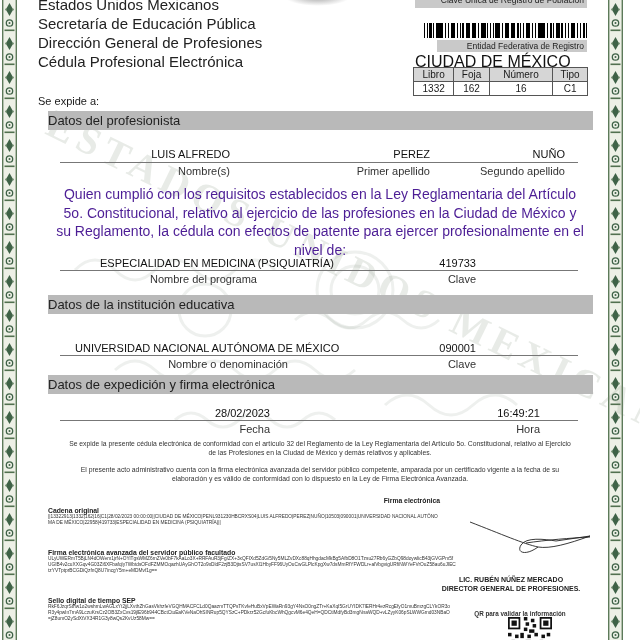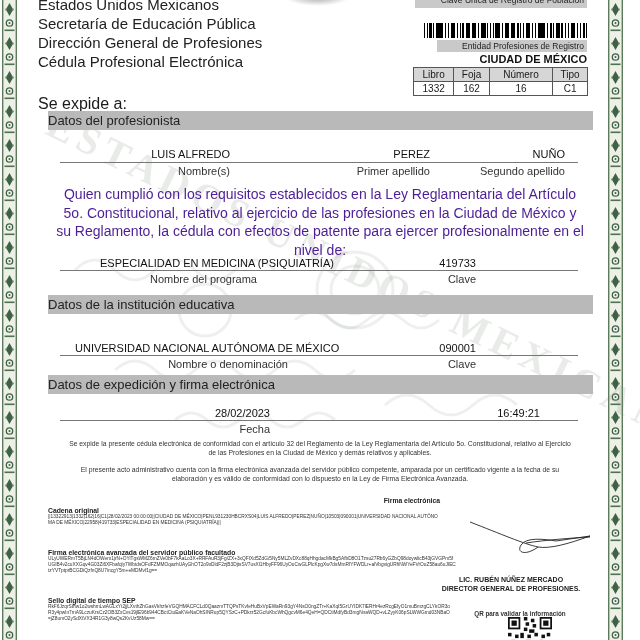--- a/index.html
+++ b/index.html
@@ -12,21 +12,21 @@
   .agency{left:38px;top:-5px;font-size:15px;line-height:19px;color:#222;}
   
   .gbar-sm{background:#c9c9c9;color:#222;font-size:8.5px;line-height:13px;
            text-align:right;padding-right:3px;box-sizing:border-box;}
   .curp{font-size:11px;font-weight:bold;text-align:right;color:#111;}
   .barcode{background-color:#fff;
     background-image:
       repeating-linear-gradient(90deg,#000 0 1.5px,transparent 1.5px 3px),
       repeating-linear-gradient(90deg,transparent 0 5px,#000 5px 7.5px,transparent 7.5px 11px),
       repeating-linear-gradient(90deg,transparent 0 13px,#000 13px 15px);}
-  .entity{font-size:11px;font-weight:bold;text-align:right;color:#111;}
+  .entity{font-size:16px;font-weight:normal;color:#111;}
   table.reg{border-collapse:collapse;width:175px;font-size:10px;}
   table.reg th{background:#d6d6d6;font-weight:normal;}
   table.reg th,table.reg td{border:1px solid #555;text-align:center;height:13px;padding:0;}
   
   .section-bar{left:48px;width:545px;height:19px;background:#b9b9b9;color:#222;
                font-size:13px;line-height:19px;text-align:left;}
   .val{font-size:11px;color:#111;}
   .lbl{font-size:11px;color:#333;}
   .center{text-align:right;}
   .uline{border-top:1px solid #777;height:0;}
@@ -84,40 +84,40 @@
 
   <div class="abs agency">
     <div>Estados Unidos Mexicanos</div>
     <div>Secretaría de Educación Pública</div>
     <div>Dirección General de Profesiones</div>
     <div>Cédula Profesional Electrónica</div>
   </div>
 
   <div class="abs gbar-sm" style="left:415px;top:-6px;width:172px;height:14px">Clave Única de Registro de Población</div>
   <div class="abs barcode" style="left:424px;top:23px;width:163px;height:15px"></div>
-  <div class="abs gbar-sm" style="left:437px;top:40px;width:150px;height:12px;line-height:12px">Entidad Profesiones de Registro</div>
+  <div class="abs gbar-sm" style="left:437px;top:40px;width:150px;height:12px;line-height:12px">Entidad Federativa de Registro</div>
   <div class="abs entity" style="left:415px;top:53px;width:172px">CIUDAD DE MÉXICO</div>
   <table class="reg abs" style="left:413px;top:67px">
     <tbody>
         <tr>
       <th>Libro</th>
       <th>Foja</th>
       <th>Número</th>
       <th>Tipo</th>
     </tr>
     <tr>
       <td>1332</td>
       <td>162</td>
       <td>16</td>
       <td>C1</td>
     </tr>
   </tbody>
     </table>
 
-  <div class="abs" style="left:38px;top:95px;font-size:16px">Se expide a:</div>
+  <div class="abs" style="left:38px;top:95px;font-size:11px">Se expide a:</div>
 
   <div class="abs section-bar" style="top:111px">Datos del profesionista</div>
 
   <div class="abs val center" style="left:60px;top:148px;width:170px">LUIS ALFREDO</div>
   <div class="abs val center" style="left:260px;top:148px;width:170px">PEREZ</div>
   <div class="abs val center" style="left:395px;top:148px;width:170px">NUÑO</div>
   <div class="abs uline" style="left:60px;top:162px;width:518px"></div>
   <div class="abs lbl center" style="left:60px;top:165px;width:170px">Nombre(s)</div>
   <div class="abs lbl center" style="left:395px;top:165px;width:170px">Segundo apellido</div>
   <div class="abs lbl center" style="left:260px;top:165px;width:170px">Primer apellido</div>
@@ -135,20 +135,21 @@
   <div class="abs val center" style="left:396px;top:342px;width:80px">090001</div>
   <div class="abs uline" style="left:60px;top:355px;width:518px"></div>
   <div class="abs lbl center" style="left:88px;top:358px;width:200px">Nombre o denominación</div>
   <div class="abs lbl center" style="left:396px;top:358px;width:80px">Clave</div>
 
   <div class="abs section-bar" style="top:375px">Datos de expedición y firma electrónica</div>
   <div class="abs val center" style="left:130px;top:407px;width:140px">28/02/2023</div>
   <div class="abs val center" style="left:400px;top:407px;width:140px">16:49:21</div>
   <div class="abs uline" style="left:60px;top:420px;width:518px"></div>
   <div class="abs lbl center" style="left:130px;top:423px;width:140px">Fecha</div>
+  <div class="abs lbl center" style="left:400px;top:423px;width:140px">Hora</div>
 
   <div class="abs legal" style="left:65px;top:440px;width:510px">Se expide la presente cédula electrónica de conformidad con el artículo 32 del Reglamento de la Ley Reglamentaria del Artículo 5o. Constitucional, relativo al Ejercicio de las Profesiones en la Ciudad de México y demás relativos y aplicables.</div>
   <div class="abs legal" style="left:65px;top:466px;width:510px">El presente acto administrativo cuenta con la firma electrónica avanzada del servidor público competente, amparada por un certificado vigente a la fecha de su elaboración y es válido de conformidad con lo dispuesto en la Ley de Firma Electrónica Avanzada.</div>
 
   <div class="abs tiny-h center" style="left:200px;top:497px;width:240px">Firma electrónica</div>
   <div class="abs tiny-h" style="left:48px;top:507px">Cadena original</div>
   <div class="abs b64" style="left:48px;top:514px;width:392px">||13322913|1332|162|16|C1|28/02/2023 00:00:00||CIUDAD DE MÉXICO|PENL931230HBCRXS04|LUIS ALFREDO|PEREZ|NUÑO|10503|090001|UNIVERSIDAD NACIONAL AUTÓNOMA DE MÉXICO|22958|419733|ESPECIALIDAD EN MEDICINA (PSIQUIATRÍA)||</div>
 
   <svg class="abs" style="left:466px;top:516px" width="126" height="44">
     <g fill="none" stroke="#222" stroke-width="0.9">

